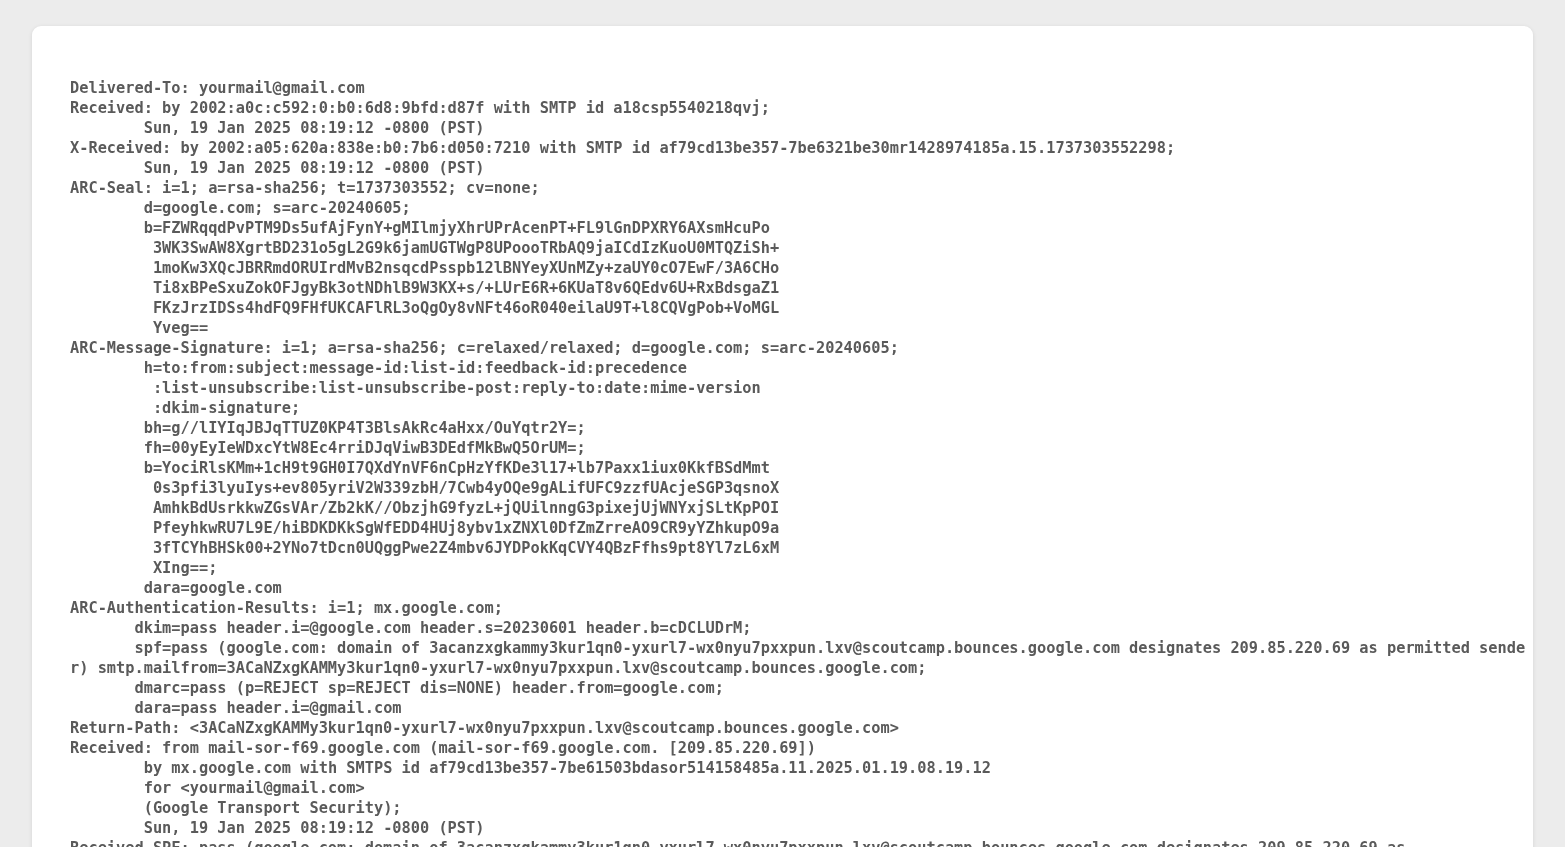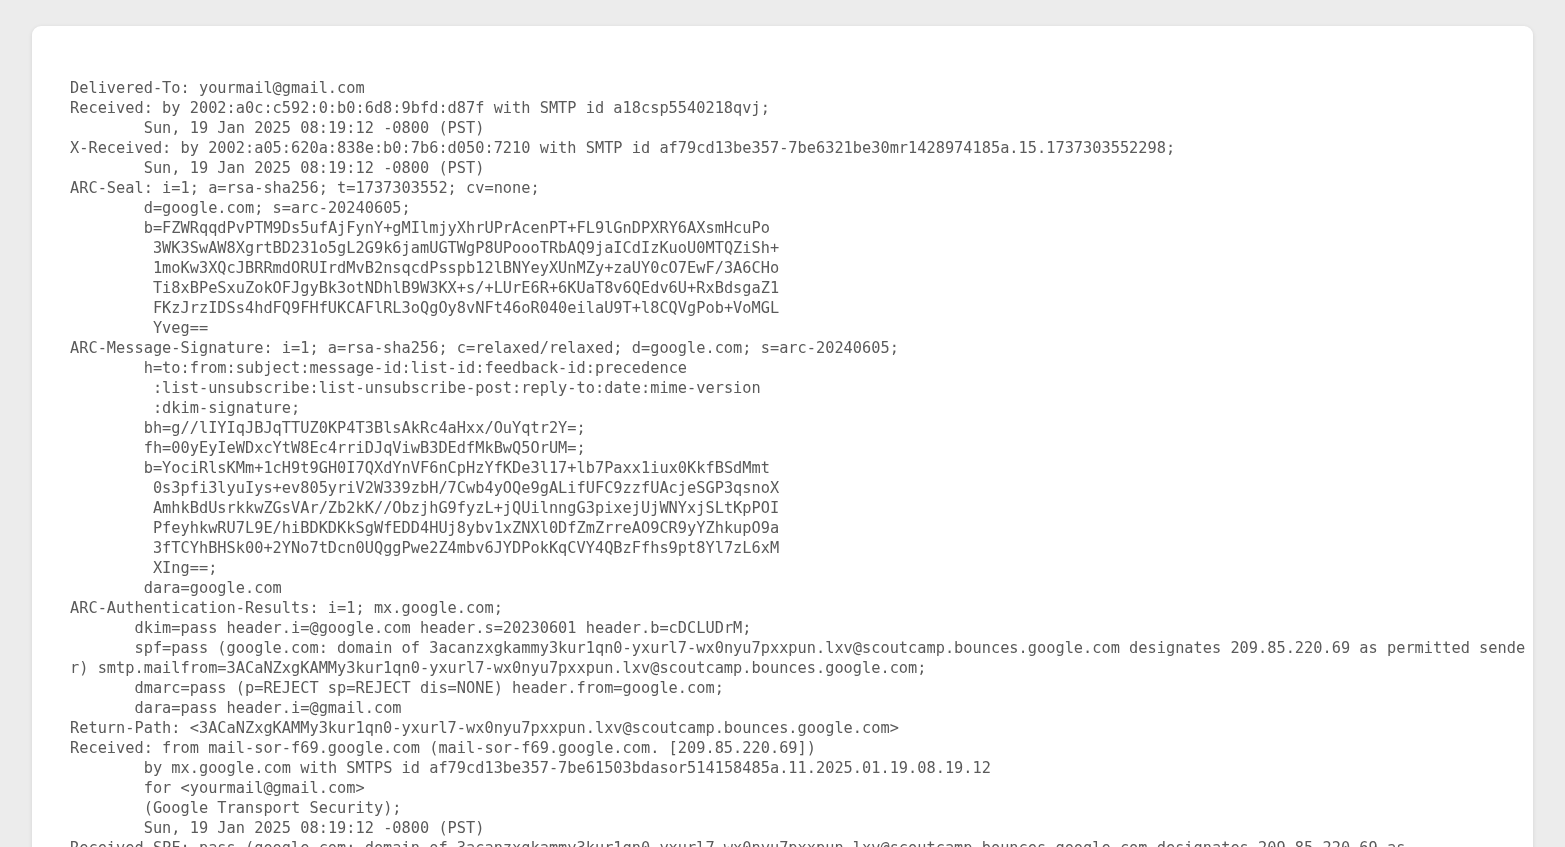--- a/index.html
+++ b/index.html
@@ -35,20 +35,21 @@
     font-size: 15.3px;
     line-height: 20px;
     color: #5a5a5a;
     white-space: pre;
     letter-spacing: 0px;
   }
   #headers .hl {
     display: block;
     white-space: pre-wrap;
     word-break: break-all;
+    font-weight: bold;
   }
 </style>
 </head>
 <body>
 
 <div id="card">
   <div id="headers"><span class="hl">Delivered-To: yourmail@gmail.com</span><span class="hl">Received: by 2002:a0c:c592:0:b0:6d8:9bfd:d87f with SMTP id a18csp5540218qvj;</span><span class="hl">        Sun, 19 Jan 2025 08:19:12 -0800 (PST)</span><span class="hl">X-Received: by 2002:a05:620a:838e:b0:7b6:d050:7210 with SMTP id af79cd13be357-7be6321be30mr1428974185a.15.1737303552298;</span><span class="hl">        Sun, 19 Jan 2025 08:19:12 -0800 (PST)</span><span class="hl">ARC-Seal: i=1; a=rsa-sha256; t=1737303552; cv=none;</span><span class="hl">        d=google.com; s=arc-20240605;</span><span class="hl">        b=FZWRqqdPvPTM9Ds5ufAjFynY+gMIlmjyXhrUPrAcenPT+FL9lGnDPXRY6AXsmHcuPo</span><span class="hl">         3WK3SwAW8XgrtBD231o5gL2G9k6jamUGTWgP8UPoooTRbAQ9jaICdIzKuoU0MTQZiSh+</span><span class="hl">         1moKw3XQcJBRRmdORUIrdMvB2nsqcdPsspb12lBNYeyXUnMZy+zaUY0cO7EwF/3A6CHo</span><span class="hl">         Ti8xBPeSxuZokOFJgyBk3otNDhlB9W3KX+s/+LUrE6R+6KUaT8v6QEdv6U+RxBdsgaZ1</span><span class="hl">         FKzJrzIDSs4hdFQ9FHfUKCAFlRL3oQgOy8vNFt46oR040eilaU9T+l8CQVgPob+VoMGL</span><span class="hl">         Yveg==</span><span class="hl">ARC-Message-Signature: i=1; a=rsa-sha256; c=relaxed/relaxed; d=google.com; s=arc-20240605;</span><span class="hl">        h=to:from:subject:message-id:list-id:feedback-id:precedence</span><span class="hl">         :list-unsubscribe:list-unsubscribe-post:reply-to:date:mime-version</span><span class="hl">         :dkim-signature;</span><span class="hl">        bh=g//lIYIqJBJqTTUZ0KP4T3BlsAkRc4aHxx/OuYqtr2Y=;</span><span class="hl">        fh=00yEyIeWDxcYtW8Ec4rriDJqViwB3DEdfMkBwQ5OrUM=;</span><span class="hl">        b=YociRlsKMm+1cH9t9GH0I7QXdYnVF6nCpHzYfKDe3l17+lb7Paxx1iux0KkfBSdMmt</span><span class="hl">         0s3pfi3lyuIys+ev805yriV2W339zbH/7Cwb4yOQe9gALifUFC9zzfUAcjeSGP3qsnoX</span><span class="hl">         AmhkBdUsrkkwZGsVAr/Zb2kK//ObzjhG9fyzL+jQUilnngG3pixejUjWNYxjSLtKpPOI</span><span class="hl">         PfeyhkwRU7L9E/hiBDKDKkSgWfEDD4HUj8ybv1xZNXl0DfZmZrreAO9CR9yYZhkupO9a</span><span class="hl">         3fTCYhBHSk00+2YNo7tDcn0UQggPwe2Z4mbv6JYDPokKqCVY4QBzFfhs9pt8Yl7zL6xM</span><span class="hl">         XIng==;</span><span class="hl">        dara=google.com</span><span class="hl">ARC-Authentication-Results: i=1; mx.google.com;</span><span class="hl">       dkim=pass header.i=@google.com header.s=20230601 header.b=cDCLUDrM;</span><span class="hl">       spf=pass (google.com: domain of 3acanzxgkammy3kur1qn0-yxurl7-wx0nyu7pxxpun.lxv@scoutcamp.bounces.google.com designates 209.85.220.69 as permitted sender) smtp.mailfrom=3ACaNZxgKAMMy3kur1qn0-yxurl7-wx0nyu7pxxpun.lxv@scoutcamp.bounces.google.com;</span><span class="hl">       dmarc=pass (p=REJECT sp=REJECT dis=NONE) header.from=google.com;</span><span class="hl">       dara=pass header.i=@gmail.com</span><span class="hl">Return-Path: &lt;3ACaNZxgKAMMy3kur1qn0-yxurl7-wx0nyu7pxxpun.lxv@scoutcamp.bounces.google.com&gt;</span><span class="hl">Received: from mail-sor-f69.google.com (mail-sor-f69.google.com. [209.85.220.69])</span><span class="hl">        by mx.google.com with SMTPS id af79cd13be357-7be61503bdasor514158485a.11.2025.01.19.08.19.12</span><span class="hl">        for &lt;yourmail@gmail.com&gt;</span><span class="hl">        (Google Transport Security);</span><span class="hl">        Sun, 19 Jan 2025 08:19:12 -0800 (PST)</span><span class="hl">Received-SPF: pass (google.com: domain of 3acanzxgkammy3kur1qn0-yxurl7-wx0nyu7pxxpun.lxv@scoutcamp.bounces.google.com designates 209.85.220.69 as</span></div>
 </div>
 
 </body></html>

